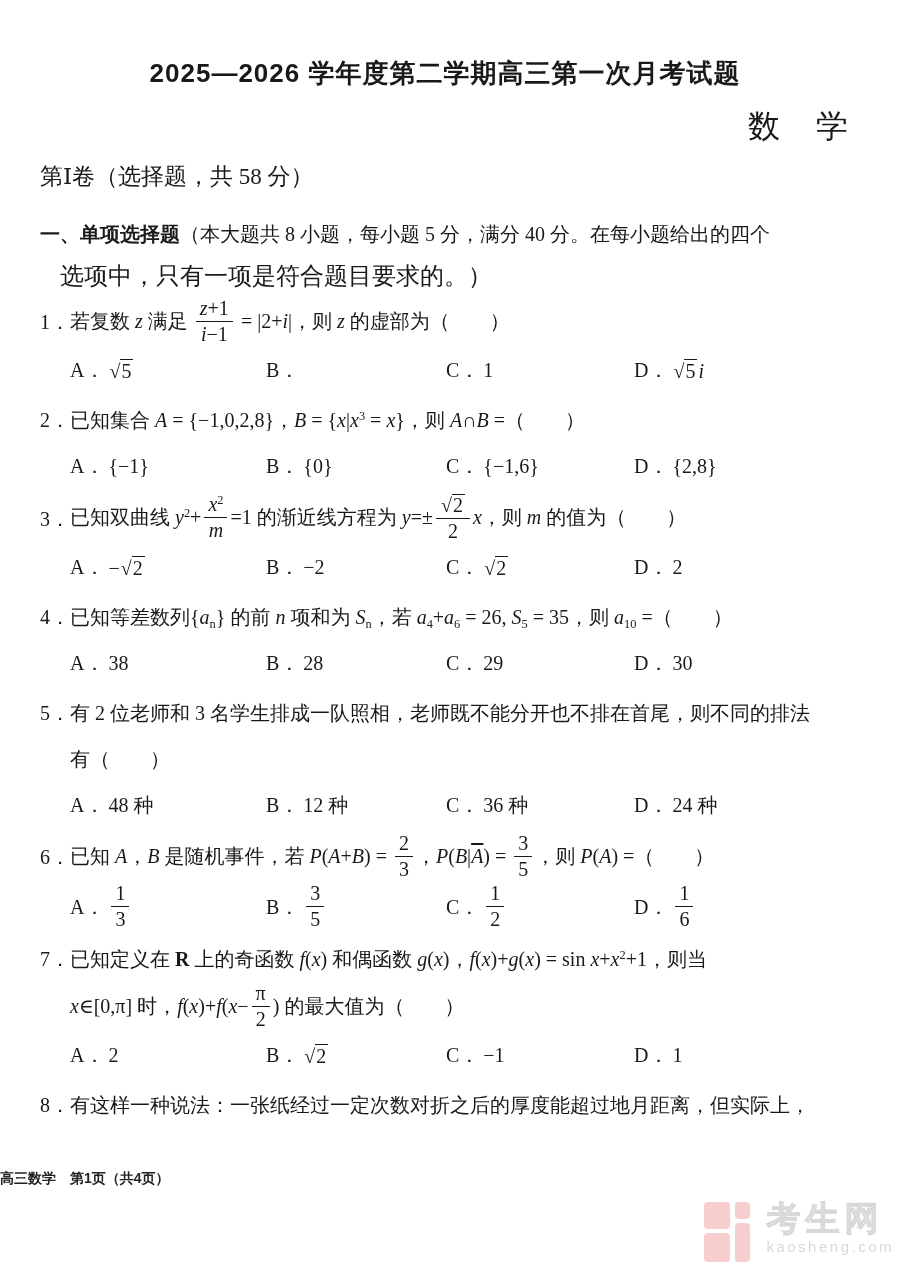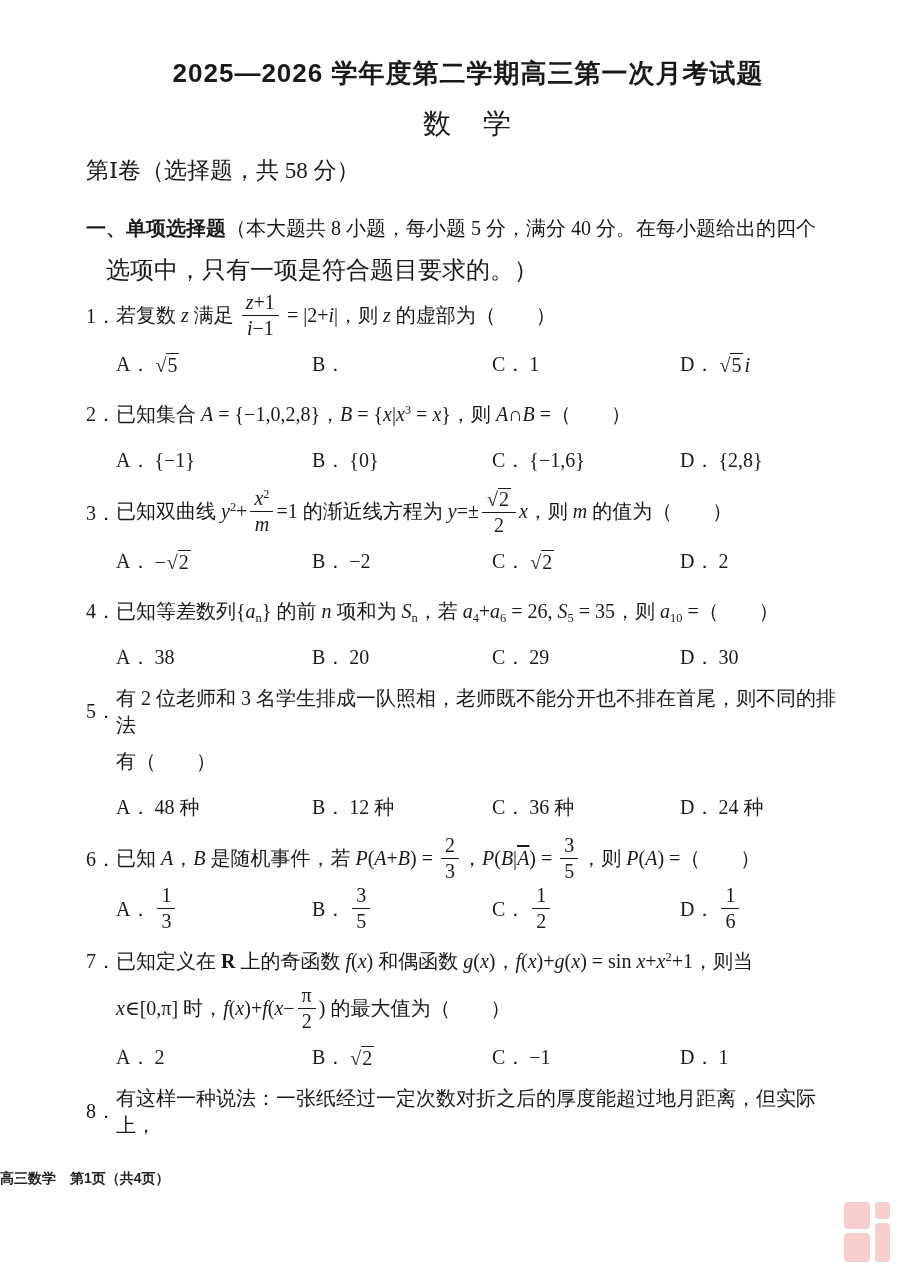--- a/index.html
+++ b/index.html
@@ -1,22 +1,22 @@
 <!DOCTYPE html>
 <html><head>
 <meta charset="utf-8">
 <style>
   html,body{margin:0;padding:0;background:#fff;}
   .page{position:relative;width:900px;height:1273px;background:#ffffff;color:#191919;
         font-family:"Liberation Serif","DejaVu Serif",serif;overflow:hidden;}
-  .doc{padding:56px 50px 0 86px;}
+  .doc{padding:56px 50px 0 40px;}
 
   .title{margin:0;text-align:center;font-family:"Liberation Sans","DejaVu Sans",sans-serif;
          font-weight:bold;font-size:26px;letter-spacing:1px;}
-  .subject{margin:14px 0 0;text-align:center;font-weight:400;font-size:28px;letter-spacing:2px;}
+  .subject{margin:14px 0 0;text-align:right;font-weight:400;font-size:32px;letter-spacing:2px;}
   .volume{margin:12px 0 0;text-align:left;font-weight:400;font-size:23px;}
 
   .section-head{margin-top:28px;font-size:20px;line-height:1.4;}
   .section-head .bold-sans{font-family:"Liberation Sans","DejaVu Sans",sans-serif;font-weight:bold;}
   .section-line2{margin-top:12px;font-size:24px;padding-left:20px;line-height:1.4;}
 
   #questions{margin-top:4px;}
   .question{margin-bottom:4px;}
   .q-line{min-height:46px;display:flex;align-items:center;font-size:20px;line-height:1.35;}
   .q-num{flex:0 0 30px;}
@@ -156,21 +156,21 @@
               <span class="q-text">已知等差数列{<span class="mi">a</span><span class="sub">n</span>} 的前 <span class="mi">n</span> 项和为 <span class="mi">S</span><span class="sub">n</span>，若 <span class="mi">a</span><span class="sub">4</span>+<span class="mi">a</span><span class="sub">6</span> = 26, <span class="mi">S</span><span class="sub">5</span> = 35，则 <span class="mi">a</span><span class="sub">10</span> =（　　）</span>
             </div>
           </div>
     <div class="q-options">
             <div class="option">
               <span class="opt-label">A．</span>
               <span class="opt-value">38</span>
             </div>
             <div class="option">
               <span class="opt-label">B．</span>
-              <span class="opt-value">20</span>
+              <span class="opt-value">28</span>
             </div>
             <div class="option">
               <span class="opt-label">C．</span>
               <span class="opt-value">29</span>
             </div>
             <div class="option">
               <span class="opt-label">D．</span>
               <span class="opt-value">30</span>
             </div>
           </div>
@@ -277,14 +277,18 @@
 
   <div class="footer">高三数学　第1页（共4页）</div>
 
   <div class="watermark">
     <div class="wm-logo">
       <i class="b1" style="background: rgb(248, 205, 205);"></i>
         <i class="b2" style="background: rgb(248, 205, 205);"></i>
         <i class="b3" style="background: rgb(248, 205, 205);"></i>
         <i class="b4" style="background: rgb(248, 205, 205);"></i>
     </div>
+    <div class="wm-text">
+      <div class="wm-cn" style="color: rgb(235, 235, 235); -webkit-text-stroke: 1px rgb(216, 216, 216);">考生网</div>
+      <div class="wm-en" style="color: rgb(216, 216, 216);">kaosheng.com</div>
+    </div>
   </div>
 </div>
 
 </body></html>

